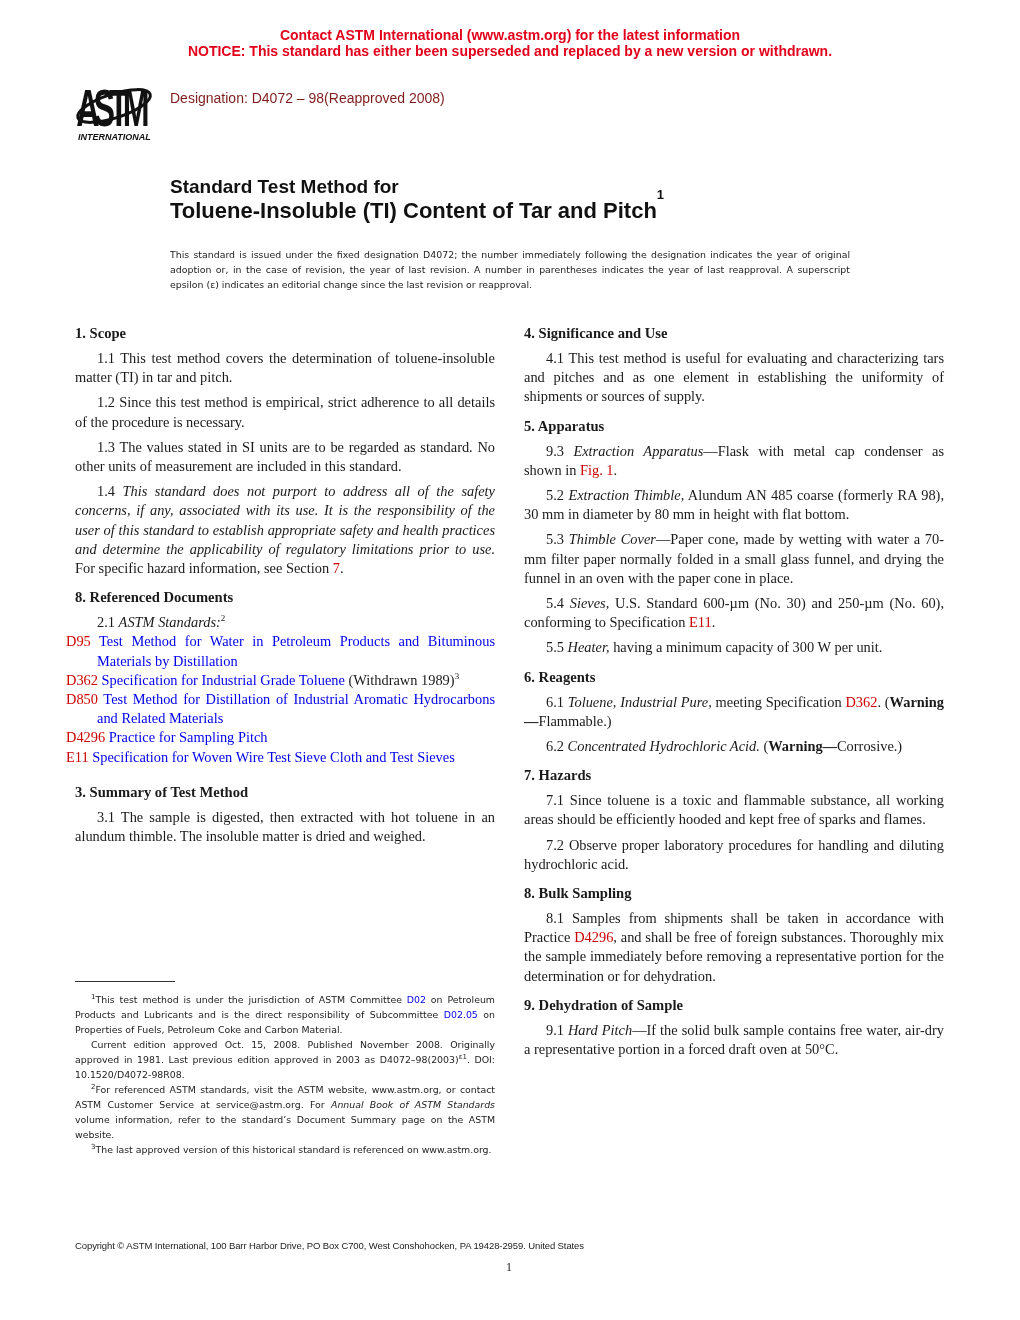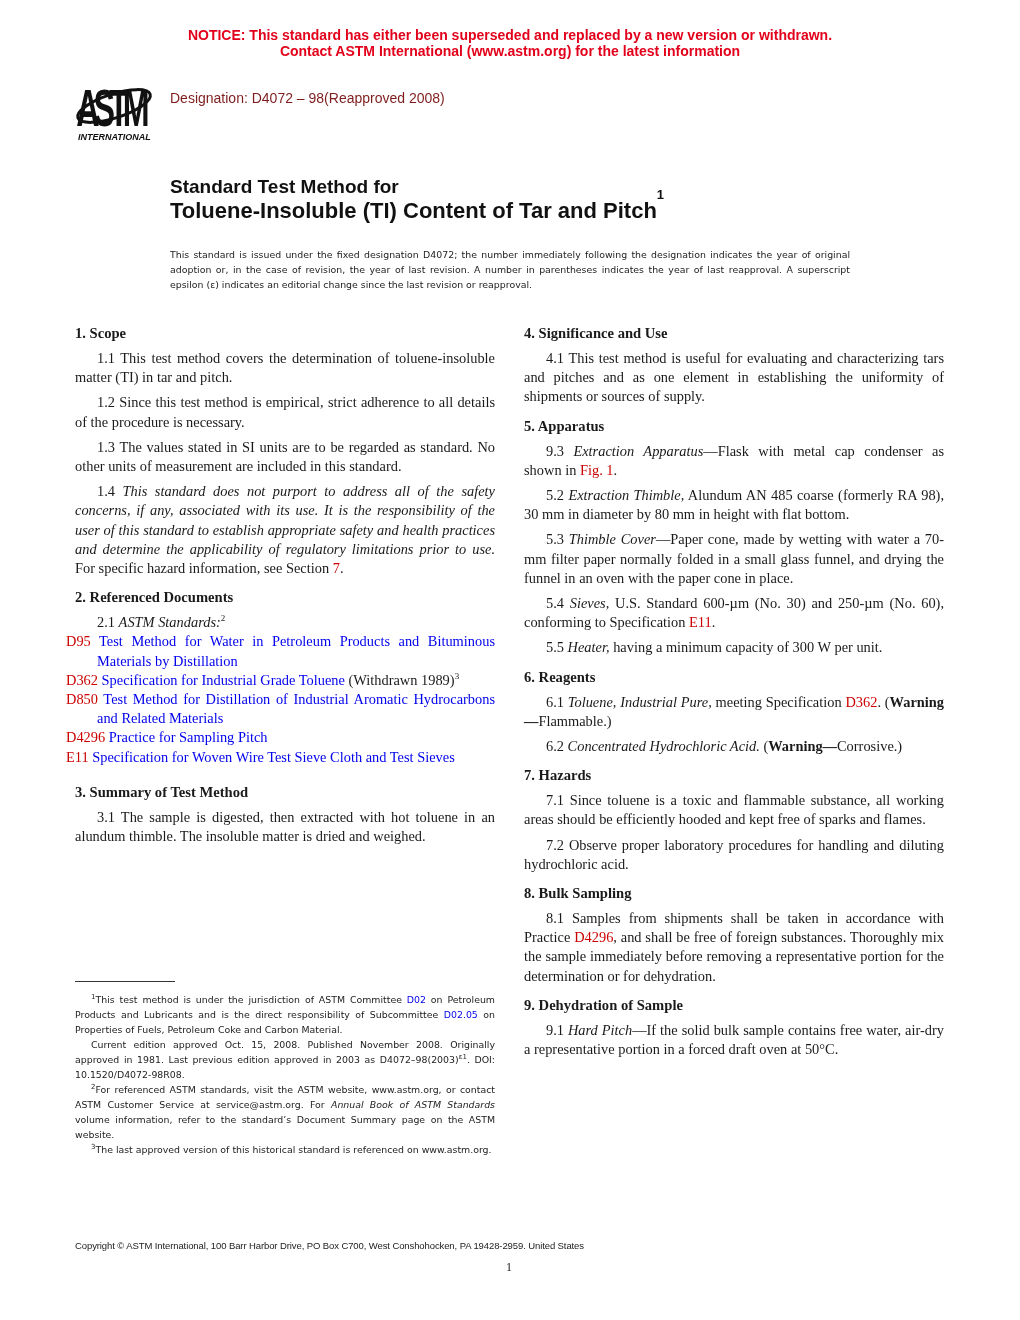--- a/index.html
+++ b/index.html
@@ -28,22 +28,22 @@
   .footnotes p { margin: 0; text-indent: 16px; }
   .footnotes sup { font-size: 7px; }
   .copyright { position: absolute; left: 75px; top: 1240px; font-family: "Liberation Sans", sans-serif; font-size: 9.5px; color: #222; letter-spacing: -0.1px; }
   .pagenum { position: absolute; left: 506px; top: 1260px; font-size: 12px; }
   sup { font-size: 9px; line-height: 0; }
 </style>
 </head>
 <body>
 
 <div class="notice">
+  <div>Contact ASTM International (www.astm.org) for the latest information</div>
   <div>NOTICE: This standard has either been superseded and replaced by a new version or withdrawn.</div>
-  <div>Contact ASTM International (www.astm.org) for the latest information</div>
 </div>
 
 <div class="logo">
   <svg width="84" height="56" viewBox="0 0 84 56">
     <ellipse cx="42" cy="30" rx="38" ry="12" fill="none" stroke="#111" stroke-width="3" transform="rotate(-18 42 30)"></ellipse>
     <text x="7" y="50" font-family="Liberation Sans, sans-serif" font-weight="bold" font-size="52" fill="#111" transform="scale(0.62,1)" textLength="118">ASTM</text>
   </svg>
 </div>
 <div class="logo-text">INTERNATIONAL</div>
 
@@ -57,21 +57,21 @@
 <div class="col left">
   <div class="sec">
     <h2>1.  Scope</h2>
     <p>1.1 This test method covers the determination of toluene-insoluble matter (TI) in tar and pitch.</p>
     <p>1.2 Since this test method is empirical, strict adherence to all details of the procedure is necessary.</p>
     <p>1.3 The values stated in SI units are to be regarded as standard. No other units of measurement are included in this standard.</p>
     <p><span>1.4 </span><i>This standard does not purport to address all of the safety concerns, if any, associated with its use. It is the responsibility of the user of this standard to establish appropriate safety and health practices and determine the applicability of regulatory limitations prior to use.</i><span> For specific hazard information, see Section </span><a class="link-red">7</a><span>.</span></p>
   </div>
 
   <div class="sec">
-    <h2>2.  Referenced Documents</h2>
+    <h2>8.  Referenced Documents</h2>
     <p class="ref-first"><span>2.1 </span><i>ASTM Standards:</i><sup>2</sup></p>
     <p class="ref" style="text-indent:-31px;padding-left:31px;margin-left:-9px;"><a class="link-red">D95</a> <a class="link-blue">Test Method for Water in Petroleum Products and Bituminous Materials by Distillation</a></p>
     <p class="ref" style="text-indent:-31px;padding-left:31px;margin-left:-9px;"><a class="link-red">D362</a> <a class="link-blue">Specification for Industrial Grade Toluene</a><span> (Withdrawn 1989)</span><sup>3</sup></p>
     <p class="ref" style="text-indent:-31px;padding-left:31px;margin-left:-9px;"><a class="link-red">D850</a> <a class="link-blue">Test Method for Distillation of Industrial Aromatic Hydrocarbons and Related Materials</a></p>
     <p class="ref" style="text-indent:-31px;padding-left:31px;margin-left:-9px;"><a class="link-red">D4296</a> <a class="link-blue">Practice for Sampling Pitch</a></p>
     <p class="ref" style="text-indent:-31px;padding-left:31px;margin-left:-9px;"><a class="link-red">E11</a> <a class="link-blue">Specification for Woven Wire Test Sieve Cloth and Test Sieves</a></p>
   </div>
 
   <div class="sec" style="margin-top:16px;">
     <h2>3.  Summary of Test Method</h2>

